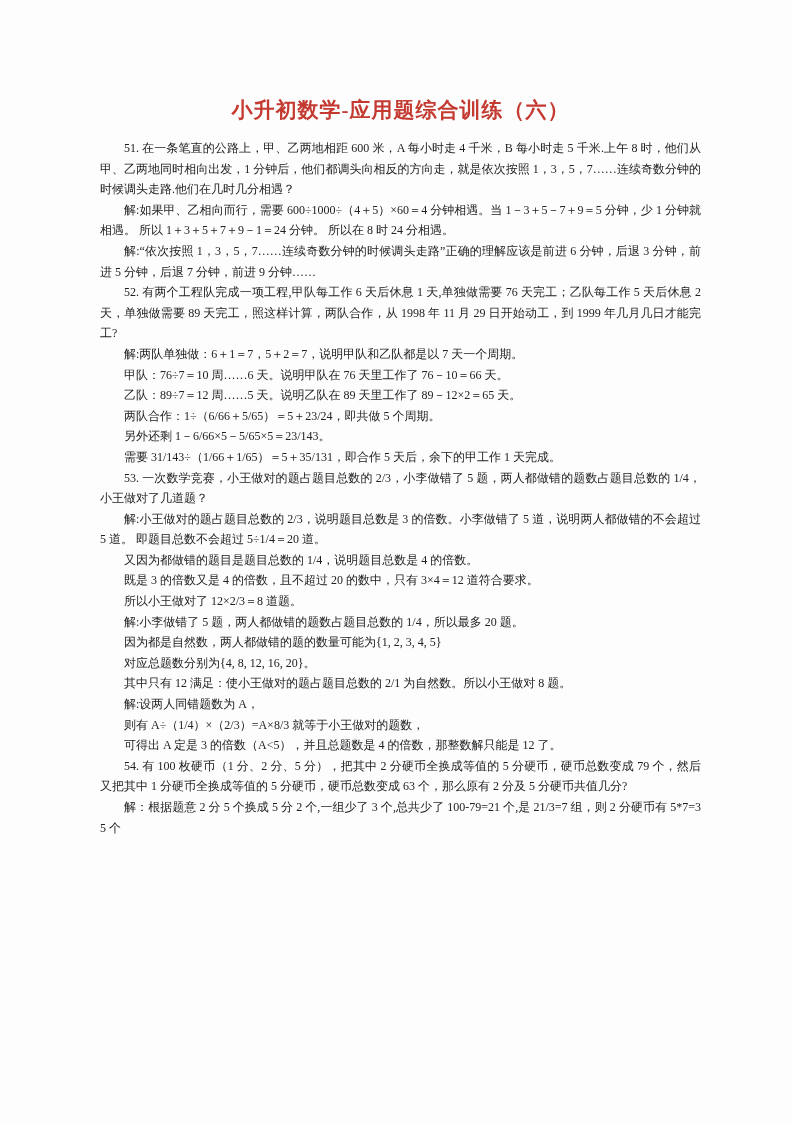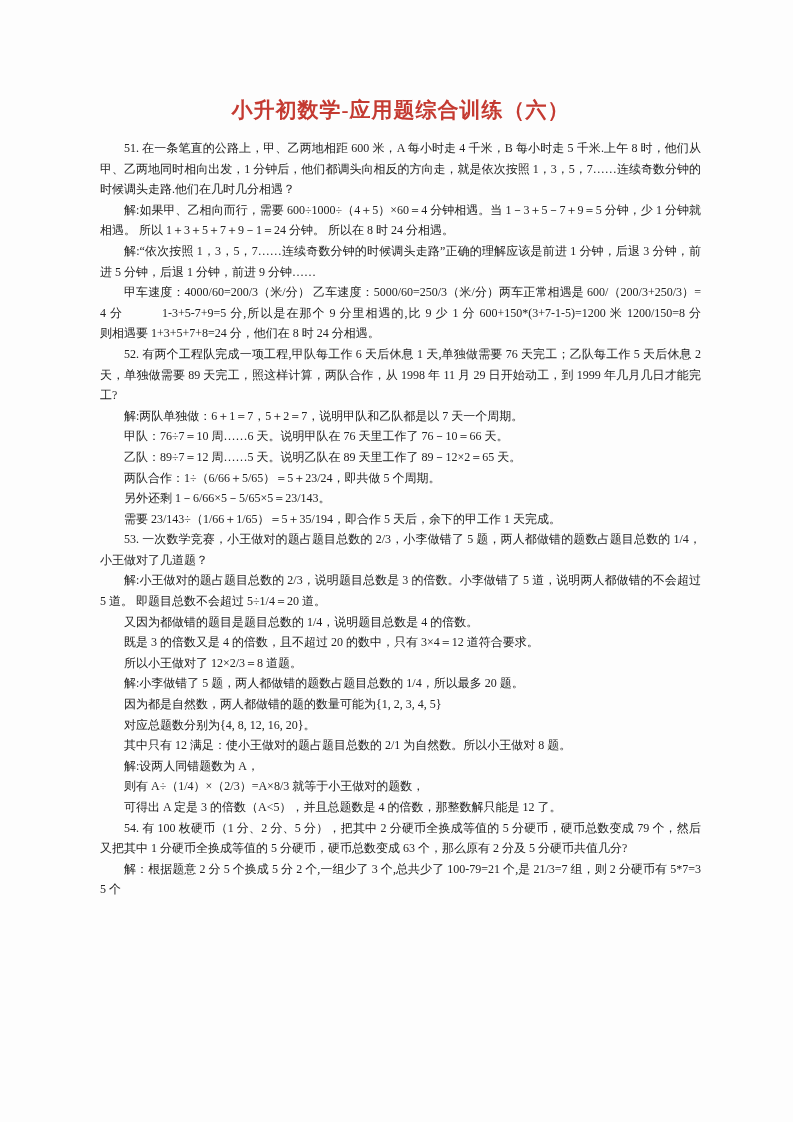--- a/index.html
+++ b/index.html
@@ -37,29 +37,28 @@
   }
 </style>
 </head>
 <body>
 
 <div class="page">
   <h1 class="title" style="color: rgb(196, 58, 49);">小升初数学-应用题综合训练（六）</h1>
   <div class="body">
       <p>51.  在一条笔直的公路上，甲、乙两地相距 600 米，A 每小时走 4 千米，B 每小时走 5 千米.上午 8 时，他们从甲、乙两地同时相向出发，1 分钟后，他们都调头向相反的方向走，就是依次按照 1，3，5，7……连续奇数分钟的时候调头走路.他们在几时几分相遇？</p>
       <p>解:如果甲、乙相向而行，需要 600÷1000÷（4＋5）×60＝4 分钟相遇。当 1－3＋5－7＋9＝5 分钟，少 1 分钟就相遇。 所以 1＋3＋5＋7＋9－1＝24 分钟。 所以在 8 时 24 分相遇。</p>
-      <p>解:“依次按照 1，3，5，7……连续奇数分钟的时候调头走路”正确的理解应该是前进 1 分钟，后退 3 分钟，前进 5 分钟，后退 1 分钟，前进 9 分钟……</p>
-      <p>甲车速度：4000/60=200/3（米/分）  乙车速度：5000/60=250/3（米/分）两车正常相遇是 600/（200/3+250/3）=4 分　　　1-3+5-7+9=5 分,所以是在那个 9 分里相遇的,比 9 少 1 分  600+150*(3+7-1-5)=1200 米  1200/150=8 分　　　则相遇要 1+3+5+7+8=24 分，他们在 8 时 24 分相遇。</p>
+      <p>解:“依次按照 1，3，5，7……连续奇数分钟的时候调头走路”正确的理解应该是前进 6 分钟，后退 3 分钟，前进 5 分钟，后退 7 分钟，前进 9 分钟……</p>
       <p>52.  有两个工程队完成一项工程,甲队每工作 6 天后休息 1 天,单独做需要 76 天完工；乙队每工作 5 天后休息 2 天，单独做需要 89 天完工，照这样计算，两队合作，从 1998 年 11 月 29 日开始动工，到 1999 年几月几日才能完工?</p>
       <p>解:两队单独做：6＋1＝7，5＋2＝7，说明甲队和乙队都是以 7 天一个周期。</p>
       <p>甲队：76÷7＝10 周……6 天。说明甲队在 76 天里工作了 76－10＝66 天。</p>
       <p>乙队：89÷7＝12 周……5 天。说明乙队在 89 天里工作了 89－12×2＝65 天。</p>
       <p>两队合作：1÷（6/66＋5/65）＝5＋23/24，即共做 5 个周期。</p>
       <p>另外还剩 1－6/66×5－5/65×5＝23/143。</p>
-      <p>需要 23/143÷（1/66＋1/65）＝5＋35/194，即合作 5 天后，余下的甲工作 1 天完成。</p>
+      <p>需要 31/143÷（1/66＋1/65）＝5＋35/131，即合作 5 天后，余下的甲工作 1 天完成。</p>
       <p>53.  一次数学竞赛，小王做对的题占题目总数的 2/3，小李做错了 5 题，两人都做错的题数占题目总数的 1/4，小王做对了几道题？</p>
       <p>解:小王做对的题占题目总数的 2/3，说明题目总数是 3 的倍数。小李做错了 5 道，说明两人都做错的不会超过 5 道。 即题目总数不会超过 5÷1/4＝20 道。</p>
       <p>又因为都做错的题目是题目总数的 1/4，说明题目总数是 4 的倍数。</p>
       <p>既是 3 的倍数又是 4 的倍数，且不超过 20 的数中，只有 3×4＝12 道符合要求。</p>
       <p>所以小王做对了 12×2/3＝8 道题。</p>
       <p>解:小李做错了 5 题，两人都做错的题数占题目总数的 1/4，所以最多 20 题。</p>
       <p>因为都是自然数，两人都做错的题的数量可能为{1, 2, 3, 4, 5}</p>
       <p>对应总题数分别为{4, 8, 12, 16, 20}。</p>
       <p>其中只有 12 满足：使小王做对的题占题目总数的 2/1 为自然数。所以小王做对 8 题。</p>
       <p>解:设两人同错题数为 A，</p>

